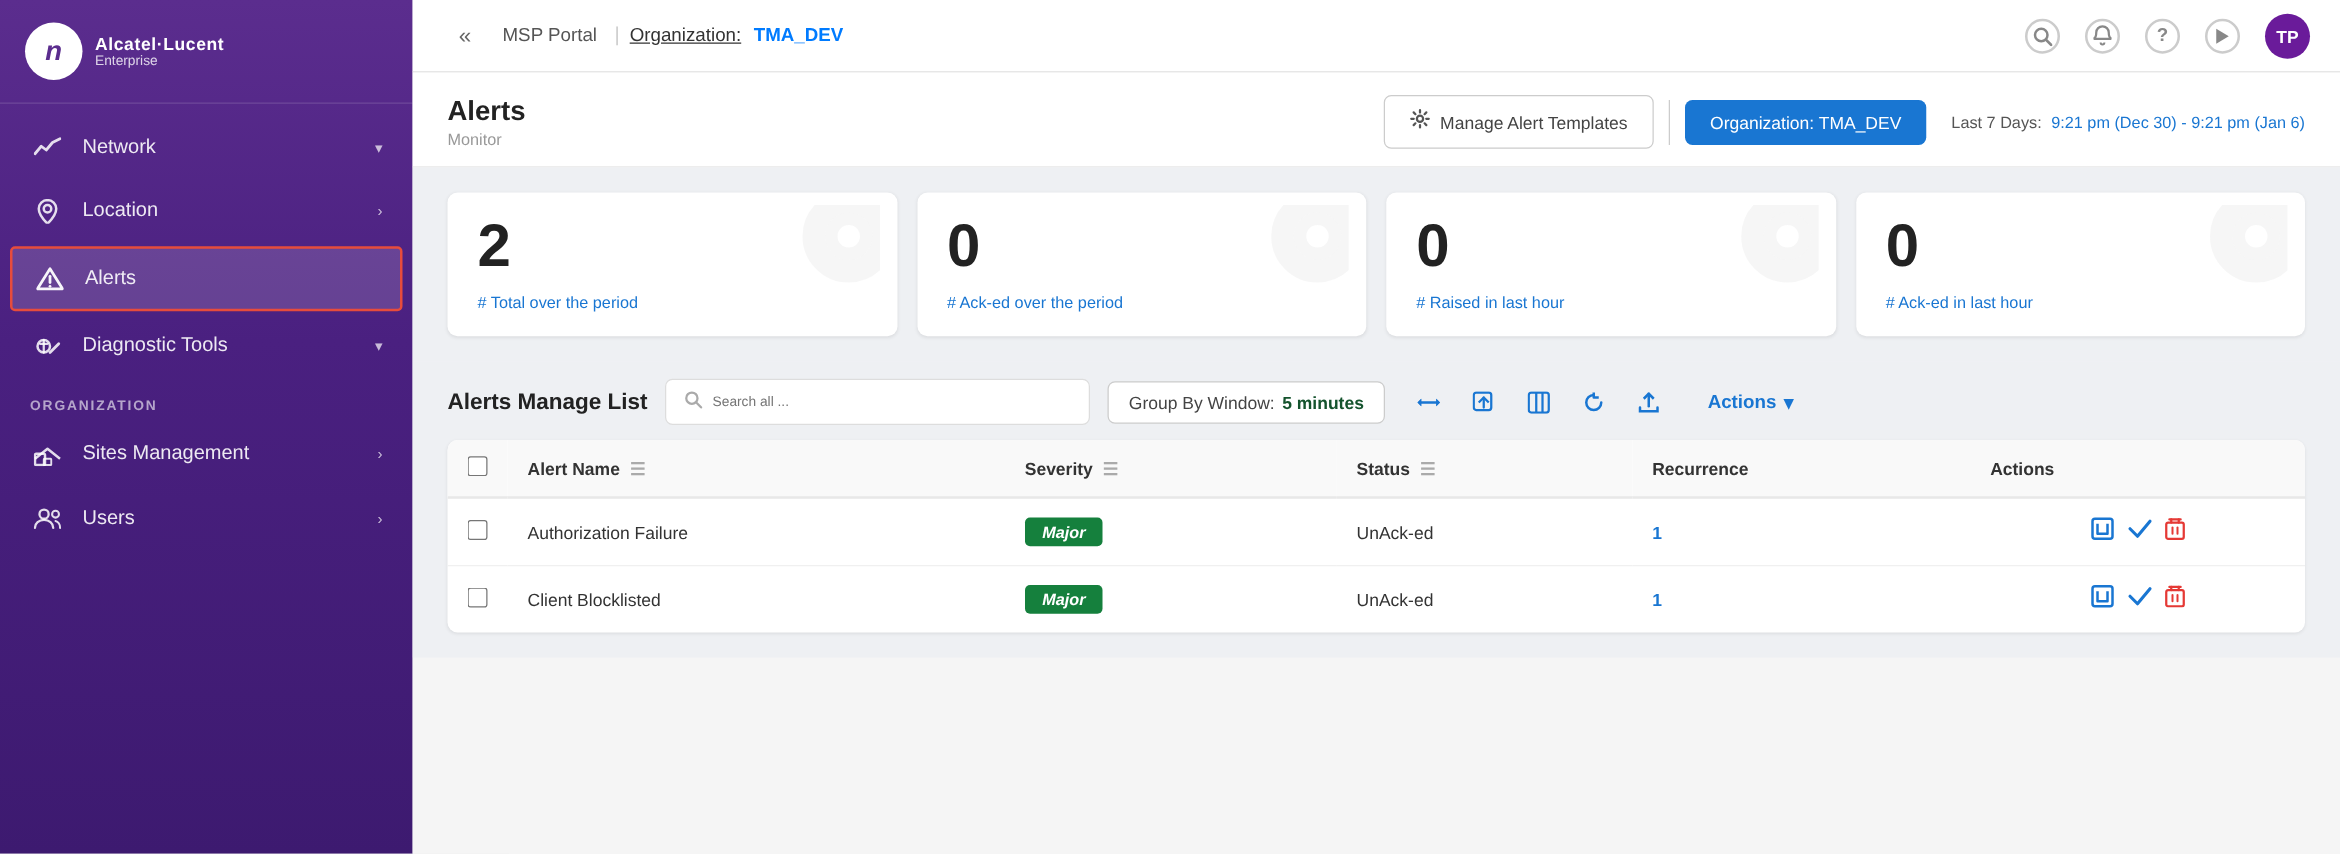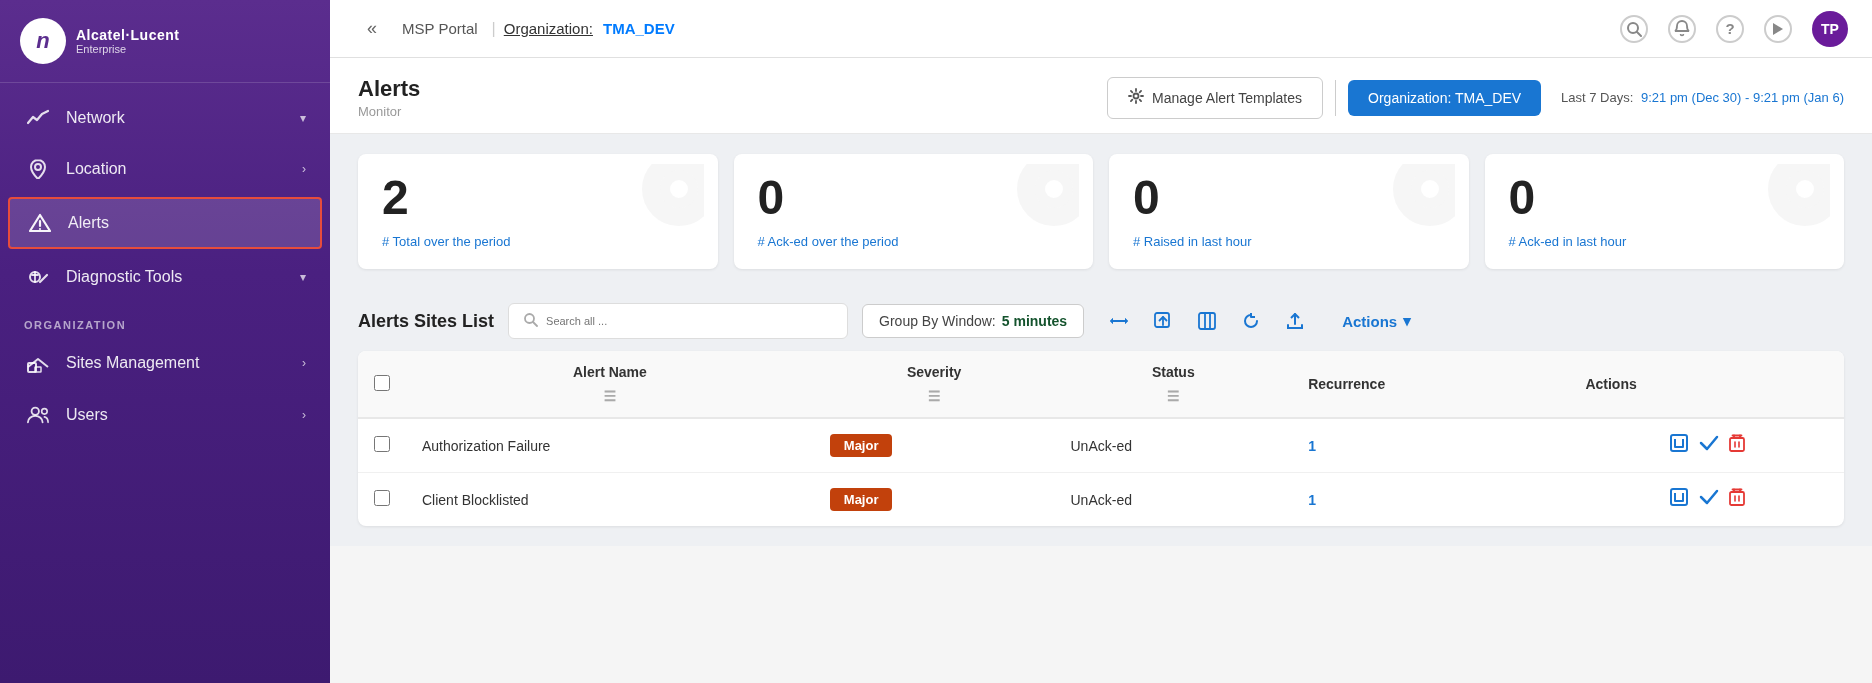--- a/index.html
+++ b/index.html
@@ -394,21 +394,21 @@
     .col-recurrence { }
     .col-actions { text-align: center; }
     .severity-badge {
       display: inline-block;
       padding: 4px 14px;
       border-radius: 4px;
       font-size: 13px;
       font-weight: 600;
       color: white;
     }
-    .severity-major { background: #c2410c; }
+    .severity-major { background: #15803d; font-style: italic; }
     .status-unacked { color: #555; }
     .recurrence-num { color: #1976d2; font-weight: 600; }
     .row-actions {
       display: flex;
       align-items: center;
       justify-content: center;
       gap: 10px;
     }
     .row-action-btn {
       color: #1976d2;
@@ -421,21 +421,20 @@
       height: 16px;
       cursor: pointer;
       accent-color: #1976d2;
     }
 
     
     .th-inner {
       display: flex;
       align-items: center;
       gap: 8px;
-      flex-direction: column;
     }
     .th-menu { color: #aaa; cursor: pointer; font-size: 14px; }
   </style>
 </head>
 <body>
 
 <div class="sidebar">
   <div class="sidebar-logo">
     <div class="logo-circle">
       <span>n</span>
@@ -620,21 +619,21 @@
           <circle cx="55" cy="25" r="14" stroke="#e0e0e0" stroke-width="10" fill="none" opacity="0.3"></circle>
         </svg>
       </div>
       <div class="stat-number">0</div>
       <div class="stat-label"># Ack-ed in last hour</div>
     </div>
       </div>
 
     <div class="alerts-list-section">
       <div class="alerts-list-header">
-        <span class="alerts-list-title">Alerts Sites List</span>
+        <span class="alerts-list-title">Alerts Manage List</span>
         <div class="search-box">
           <span class="search-icon">
             <svg width="15" height="15" viewBox="0 0 15 15" fill="none">
               <circle cx="6.5" cy="6.5" r="4.5" stroke="#aaa" stroke-width="1.8"></circle>
               <line x1="10" y1="10" x2="14" y2="14" stroke="#aaa" stroke-width="1.8" stroke-linecap="round"></line>
             </svg>
           </span>
           <input type="text" placeholder="Search all ..." style="">
         </div>
         <button class="group-by-btn">

